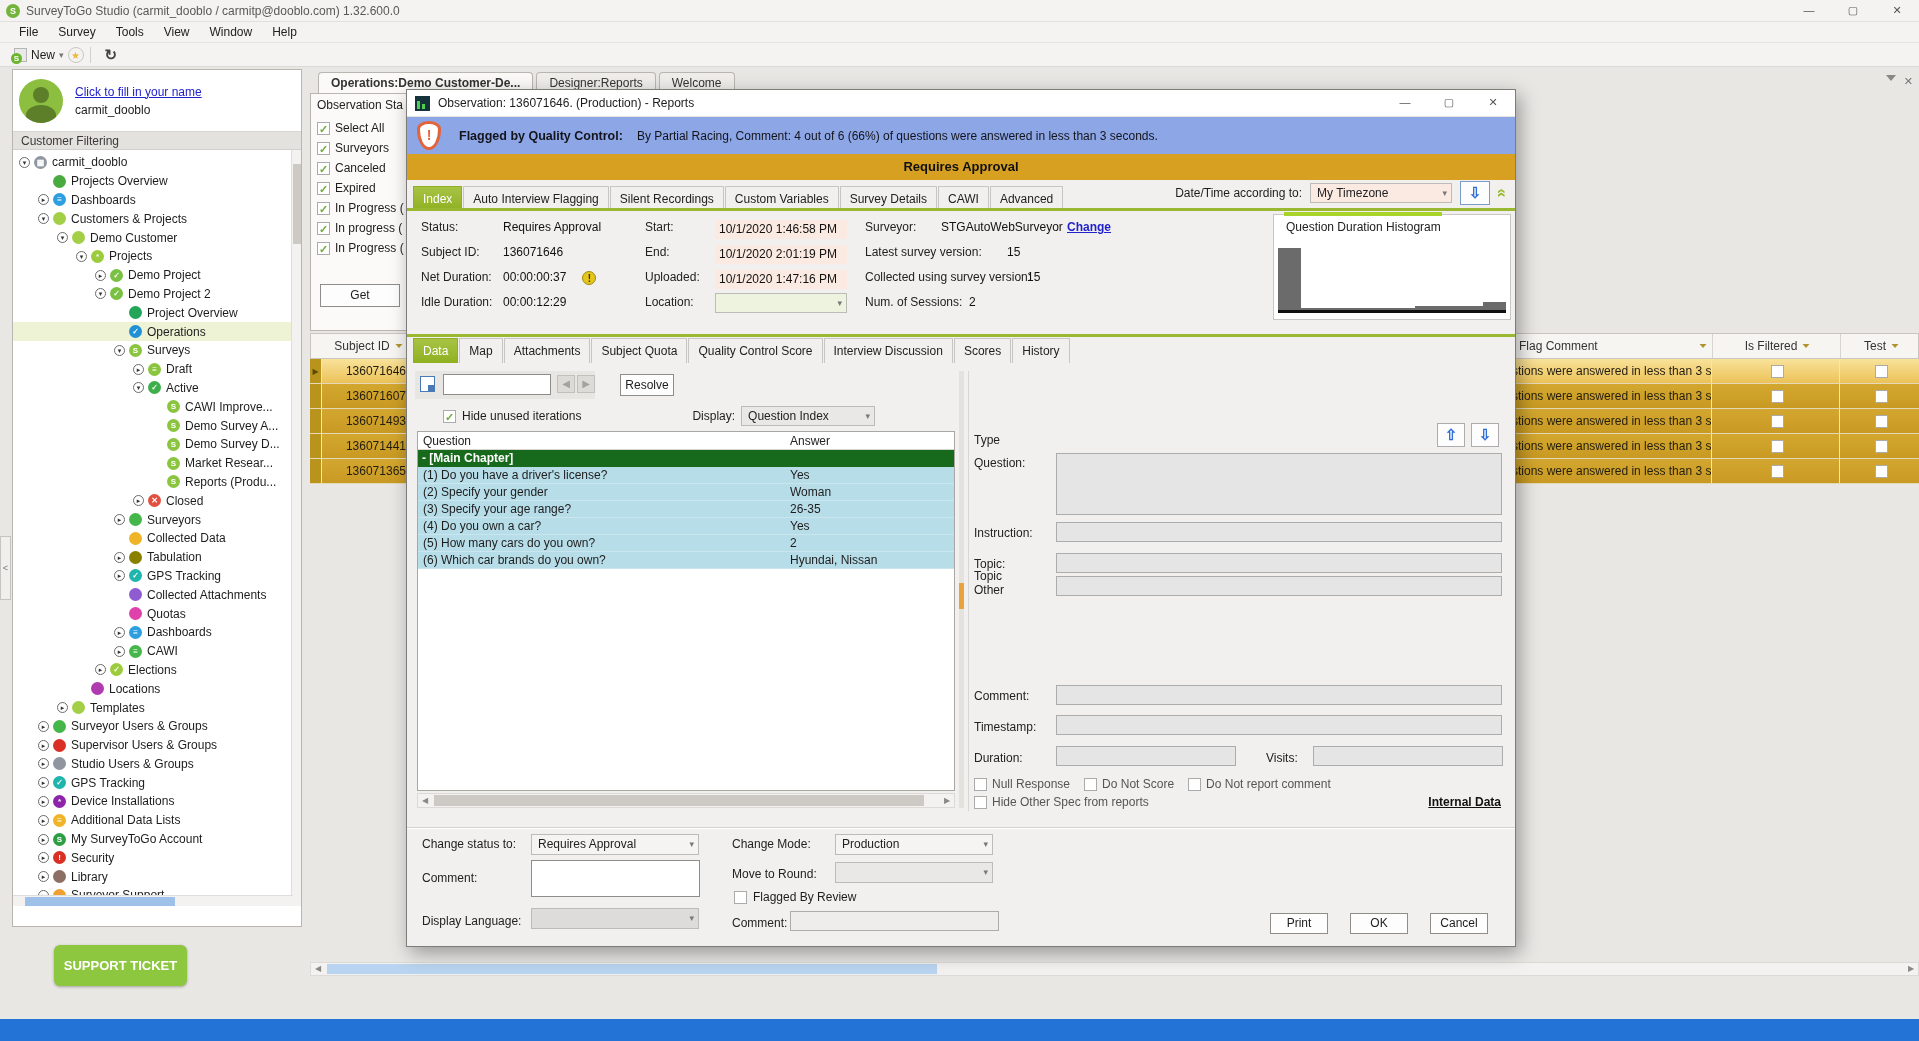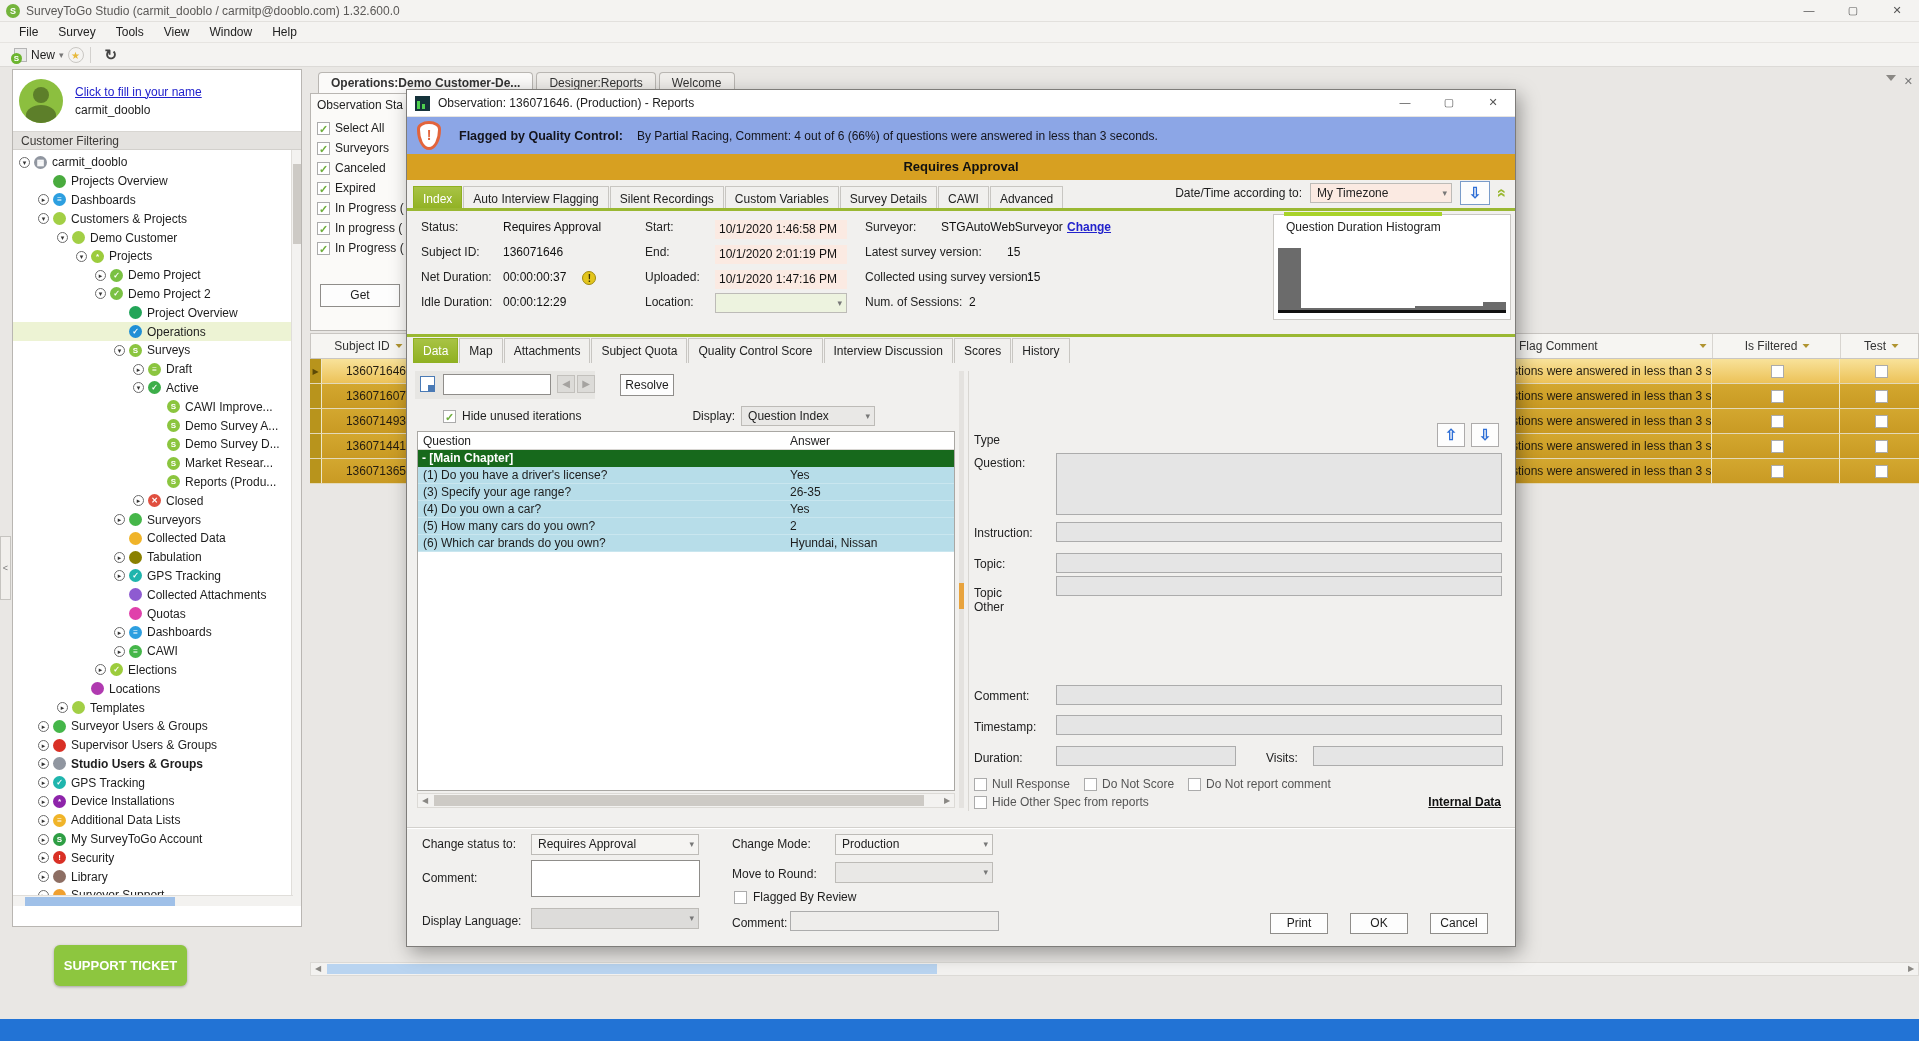--- a/index.html
+++ b/index.html
@@ -368,21 +368,21 @@
         <div class="tree-row" style="padding-left: 25px;">
           <span class="expander">▸</span>
           <span class="ticon" style="background: rgb(69, 182, 73);"></span>
           <span>Surveyor Users &amp; Groups</span>
         </div>
         <div class="tree-row" style="padding-left: 25px;">
           <span class="expander">▸</span>
           <span class="ticon" style="background: rgb(217, 48, 37);"></span>
           <span>Supervisor Users &amp; Groups</span>
         </div>
-        <div class="tree-row" style="padding-left: 25px; font-weight: bold;">
+        <div class="tree-row" style="padding-left: 25px;">
           <span class="expander">▸</span>
           <span class="ticon" style="background: rgb(144, 150, 160);"></span>
           <span>Studio Users &amp; Groups</span>
         </div>
         <div class="tree-row" style="padding-left: 25px;">
           <span class="expander">▸</span>
           <span class="ticon" style="background: rgb(31, 181, 173);">✓</span>
           <span>GPS Tracking</span>
         </div>
         <div class="tree-row" style="padding-left: 25px;">
@@ -675,20 +675,24 @@
         <span class="q">Question</span>
         <span class="a">Answer</span>
       </div>
       <div class="qa-chapter">- [Main Chapter]</div>
       <div id="qa-rows">
           <div class="qa-row">
             <span class="q">(1) Do you have a driver's license?</span>
             <span class="a">Yes</span>
           </div>
           <div class="qa-row">
+            <span class="q">(2) Specify your gender</span>
+            <span class="a">Woman</span>
+          </div>
+          <div class="qa-row">
             <span class="q">(3) Specify your age range?</span>
             <span class="a">26-35</span>
           </div>
           <div class="qa-row">
             <span class="q">(4) Do you own a car?</span>
             <span class="a">Yes</span>
           </div>
           <div class="qa-row">
             <span class="q">(5) How many cars do you own?</span>
             <span class="a">2</span>
@@ -713,21 +717,21 @@
         <span class="arrow-btn">⇧</span>
         <span class="arrow-btn">⇩</span>
       </div>
       <span class="dl" style="left:5px;top:62px;">Type</span>
       <span class="dl" style="left:5px;top:85px;">Question:</span>
       <span class="gfield" style="top:82px;height:62px;"></span>
       <span class="dl" style="left:5px;top:155px;">Instruction:</span>
       <span class="gfield" style="top:151px;"></span>
       <span class="dl" style="left:5px;top:186px;">Topic:</span>
       <span class="gfield" style="top:182px;"></span>
-      <span class="dl" style="left:5px;top:215px;width:60px;">Topic Other</span>
+      <span class="dl" style="left:5px;top:198px;width:60px;">Topic Other</span>
       <span class="gfield" style="top:205px;"></span>
       <span class="dl" style="left:5px;top:318px;">Comment:</span>
       <span class="gfield" style="top:314px;"></span>
       <span class="dl" style="left:5px;top:349px;">Timestamp:</span>
       <span class="gfield" style="top:344px;"></span>
       <span class="dl" style="left:5px;top:380px;">Duration:</span>
       <span class="gfield" style="top:375px;width:180px;"></span>
       <span class="dl" style="left:297px;top:380px;">Visits:</span>
       <span class="gfield" style="left:344px;top:375px;width:190px;"></span>
       <div class="checksrow" id="detail-checks">

